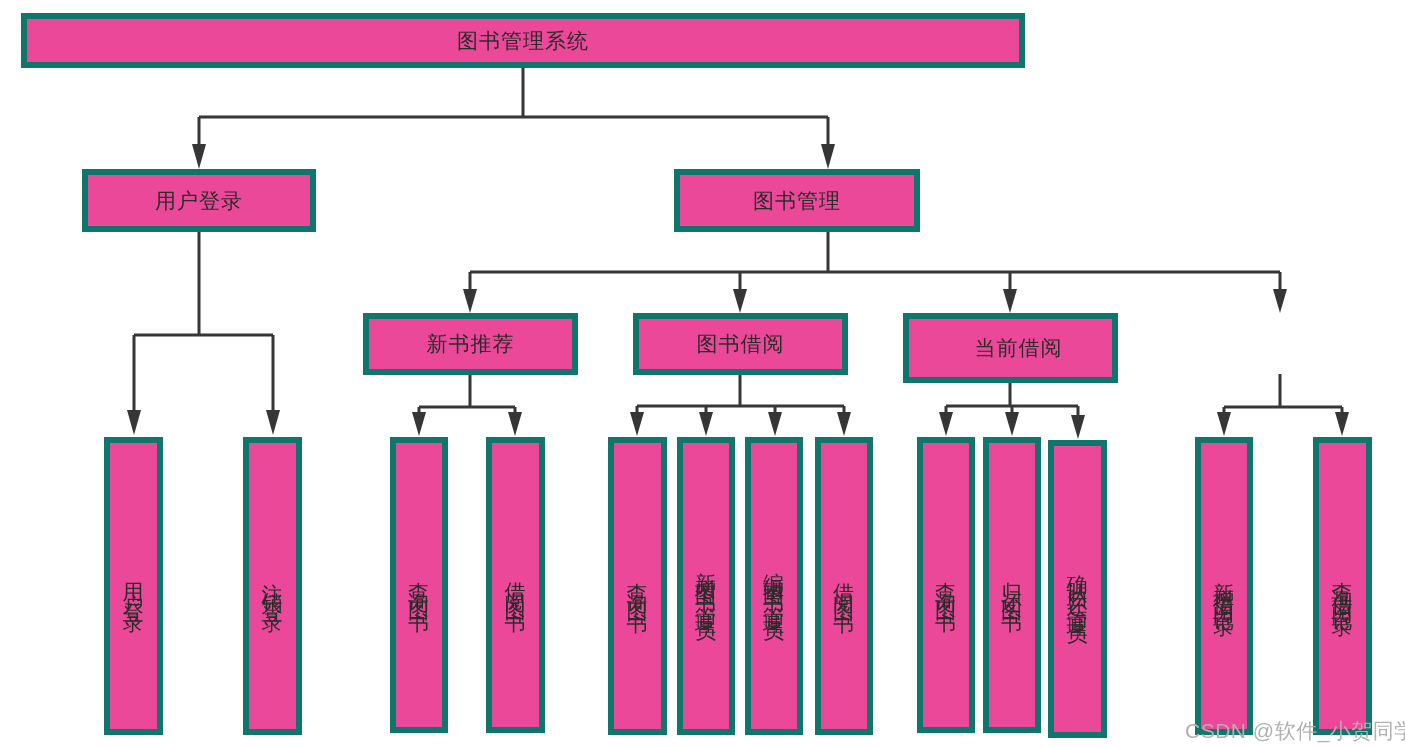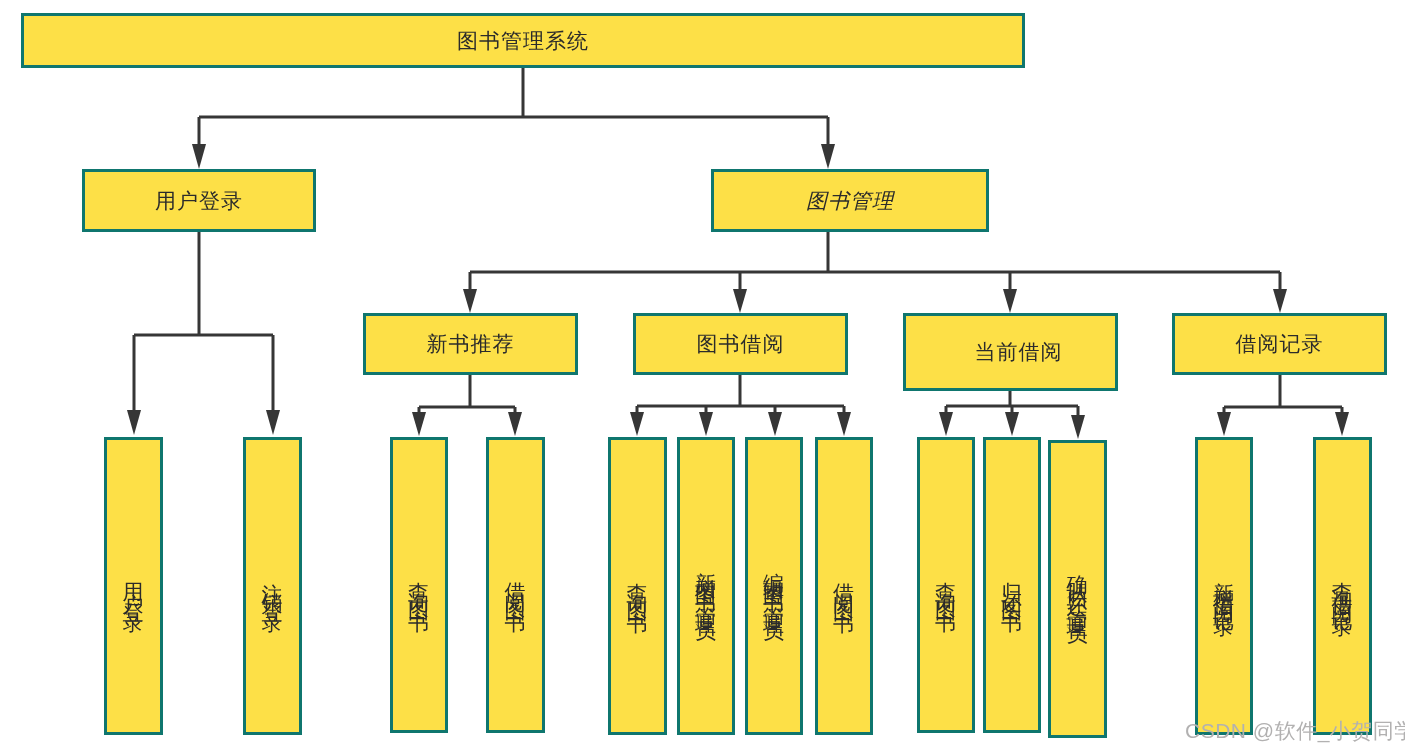--- a/index.html
+++ b/index.html
@@ -19,22 +19,22 @@
     position: absolute;
     left: 0; top: 0;
     width: 1405px;
     height: 747px;
     pointer-events: none;
     z-index: 1;
   }
   .box {
     position: absolute;
     box-sizing: border-box;
-    border: 3px solid #0f766e;
-    background: #fde047;
+    border: 6px solid #0f766e;
+    background: #ec4899;
     display: flex;
     align-items: center;
     justify-content: center;
     color: #2b2b2b;
     z-index: 2;
   }
   .hlabel {
     font-size: 21px;
     letter-spacing: 1px;
     white-space: nowrap;
@@ -106,35 +106,32 @@
     </g>
   </svg>
 
   <div class="box" style="left:21px; top:13px; width:1004px; height:55px;">
     <span class="hlabel">图书管理系统</span>
   </div>
 
   <div class="box" style="left:82px; top:169px; width:234px; height:63px;">
     <span class="hlabel">用户登录</span>
   </div>
-  <div class="box" style="left:711px; top:169px; width:278px; height:63px;font-style:italic;">
+  <div class="box" style="left:674px; top:169px; width:246px; height:63px;">
     <span class="hlabel">图书管理</span>
   </div>
 
   <div class="box" style="left:633px; top:313px; width:215px; height:62px;">
     <span class="hlabel">图书借阅</span>
   </div>
   <div class="box" style="left:363px; top:313px; width:215px; height:62px;">
     <span class="hlabel">新书推荐</span>
   </div>
-  <div class="box" style="left:903px; top:313px; width:215px; height:78px;padding-left:16px;">
+  <div class="box" style="left:903px; top:313px; width:215px; height:70px;padding-left:16px;">
     <span class="hlabel">当前借阅</span>
-  </div>
-  <div class="box" style="left:1172px; top:313px; width:215px; height:62px;">
-    <span class="hlabel">借阅记录</span>
   </div>
 
   <div class="box" style="left:104px; top:437px; width:59px; height:298px;">
     <span class="vlabel">用户登录</span>
   </div>
   <div class="box" style="left:243px; top:437px; width:59px; height:298px;">
     <span class="vlabel">注销登录</span>
   </div>
 
   <div class="box" style="left:390px; top:437px; width:58px; height:296px;">

